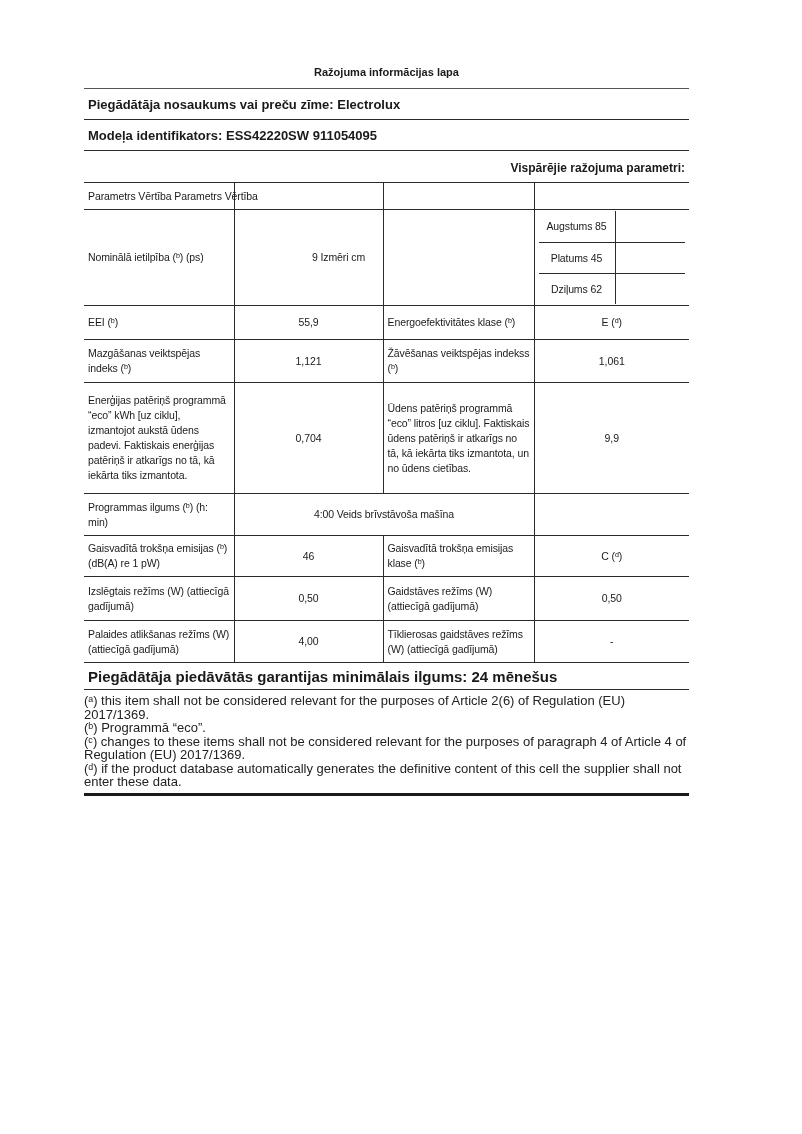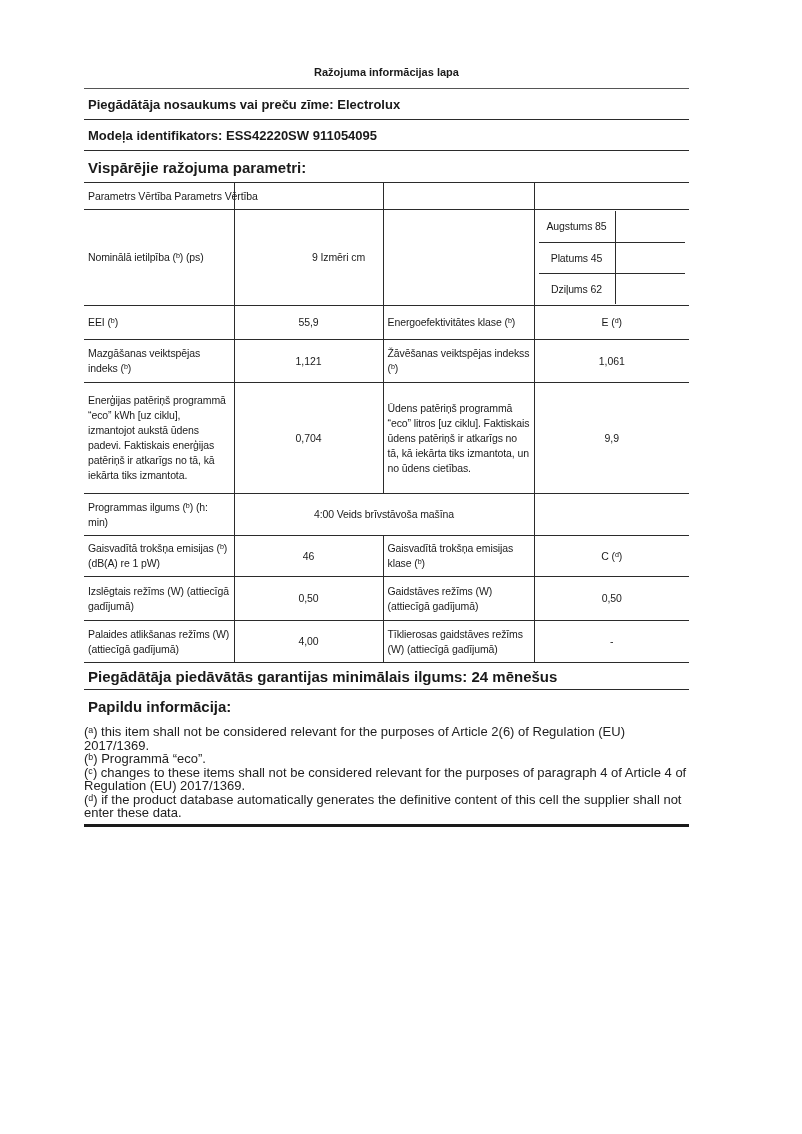--- a/index.html
+++ b/index.html
@@ -17,22 +17,23 @@
     font-size:11px; font-weight:bold; text-align:center;
     line-height:13px; padding-bottom:9px;
     border-bottom:1px solid #555;
   }
   .info-row {
     font-size:13px; font-weight:bold; line-height:16px;
     padding:8px 4px 6px 4px;
     border-bottom:1px solid #2b2b2b;
   }
   .section-label {
-    font-size:15px; font-weight:bold; line-height:16px;
+    font-size:12px; font-weight:bold; line-height:16px;
     padding:9px 4px 6px 4px;
+    text-align:right;
   }
 
   table.params-table {
     border-collapse:collapse; table-layout:fixed;
     width:605px;
     font-size:10.5px; letter-spacing:-0.1px;
     border-top:1px solid #2b2b2b;
     border-bottom:1px solid #2b2b2b;
   }
   table.params-table td {
@@ -169,21 +170,20 @@
       <tr class="r-pala">
         <td>Palaides atlikšanas režīms (W) (attiecīgā gadījumā)</td>
         <td class="v">4,00</td>
         <td>Tīklierosas gaidstāves režīms (W) (attiecīgā gadījumā)</td>
         <td class="v">-</td>
       </tr>
     </tbody>
       </table>
 
     <div class="warranty">Piegādātāja piedāvātās garantijas minimālais ilgums: 24 mēnešus</div>
-    <div class="section-label">Papildu informācija:</div>
 
     <div class="footnotes">
       <div class="fn">(ᵃ) this item shall not be considered relevant for the purposes of Article 2(6) of Regulation (EU) 2017/1369.</div>
       <div class="fn">(ᵇ) Programmā “eco”.</div>
       <div class="fn">(ᶜ) changes to these items shall not be considered relevant for the purposes of paragraph 4 of Article 4 of Regulation (EU) 2017/1369.</div>
       <div class="fn">(ᵈ) if the product database automatically generates the definitive content of this cell the supplier shall not enter these data.</div>
     </div>
 
   </div>
 </div>

